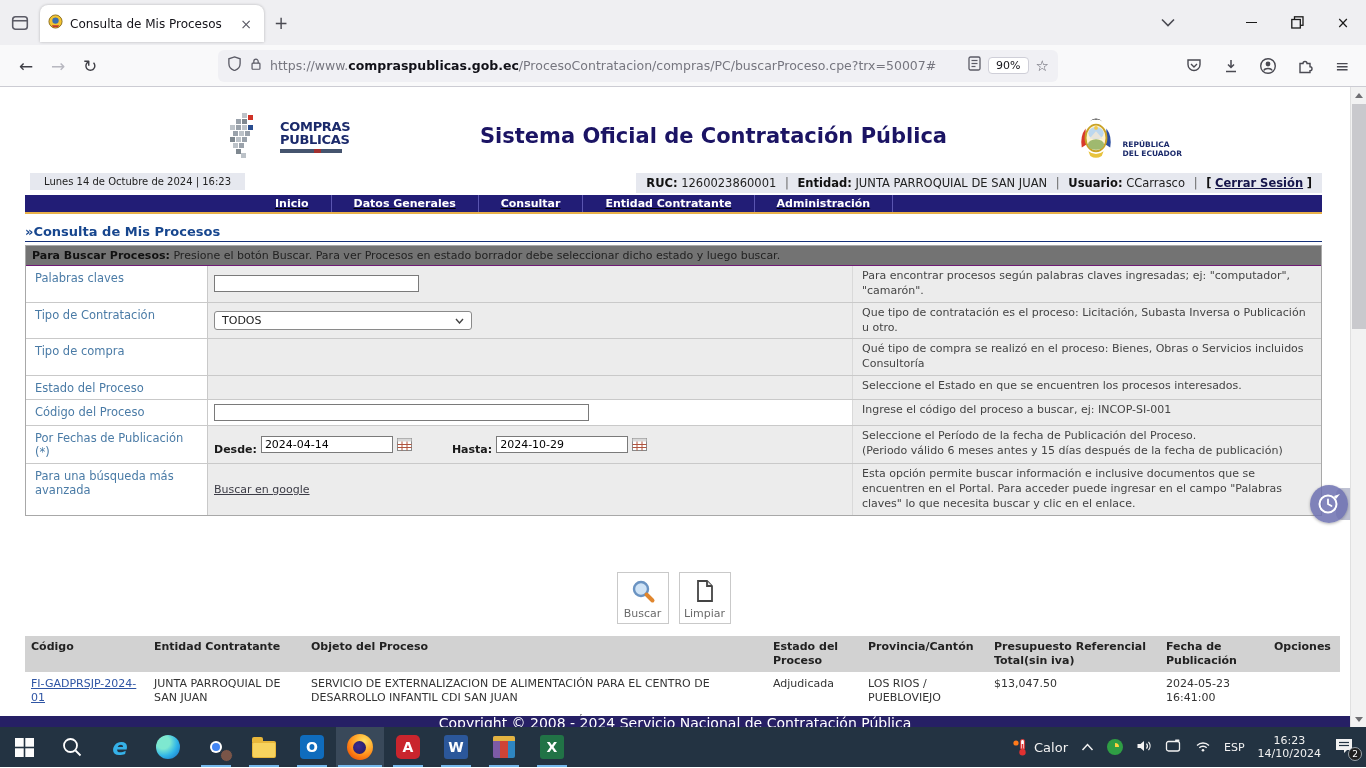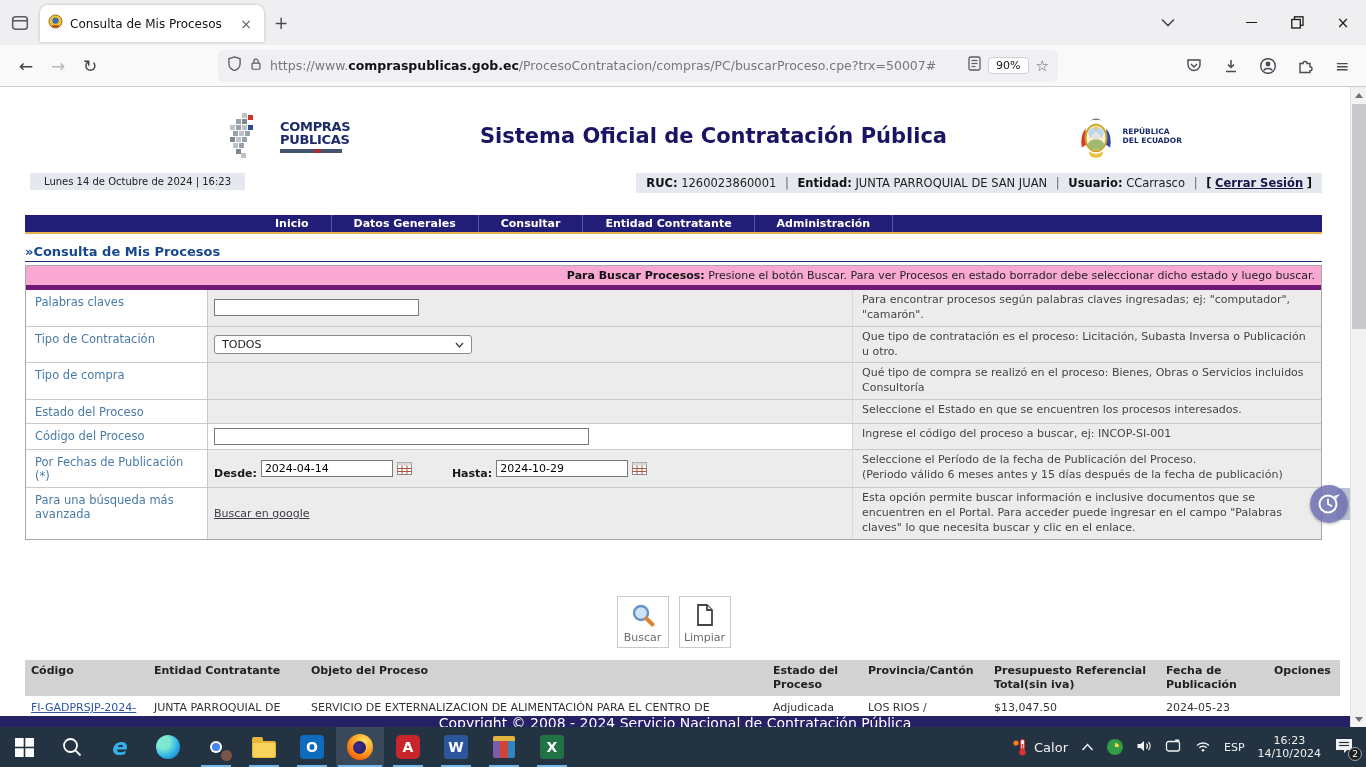--- a/index.html
+++ b/index.html
@@ -35,41 +35,41 @@
   
   .viewport { position:relative; height:640px; background:#fff; overflow:hidden; }
   .content { position:absolute; left:0; top:0; right:16px; bottom:0; padding-left:25px; }
 
   
   .site-header { display:flex; align-items:center; margin-top:20px; height:58px; }
   .logo-block { margin-left:205px; display:flex; align-items:center; gap:24px; }
   .logo-text-l1,.logo-text-l2 { font-size:13px; font-weight:800; color:#1b2a6b; line-height:13px; letter-spacing:-0.3px; }
   .logo-tagline { margin-top:3px; width:62px; height:4px; background:linear-gradient(90deg,#45546e 0 55%,#a03030 55% 66%,#45546e 66%); }
   .site-title { flex:1; text-align:center; font-size:21px; font-weight:bold; color:#1b1464; }
-  .arms-block { margin-right:168px; display:flex; align-items:center; gap:8px; }
+  .arms-block { margin-right:168px; display:flex; align-items:flex-end; gap:8px; }
   .rep-l1,.rep-l2 { font-size:7.5px; font-weight:bold; color:#1b2a6b; line-height:9px; }
 
   
   .infobar { margin-top:8px; display:flex; justify-content:space-between; align-items:flex-start; width:1297px; padding-left:5px; }
   .info-left { background:#e6e8ef; padding:3px 14px; font-size:10px; color:#222; }
   .info-right { background:#e6e8ef; padding:3px 10px; font-size:11.5px; color:#222; white-space:nowrap; }
   .info-right b { color:#111; }
   .sep { color:#666; padding:0 5px; }
   .logout-link { font-weight:bold; text-decoration:underline; color:#15154a; }
 
   
-  .mainnav { margin-top:22px; width:1297px; background:#221d76; border-bottom:2px solid #e8b14a; display:flex; align-items:center; height:19px; padding-left:228px; }
+  .mainnav { margin-top:2px; width:1297px; background:#221d76; border-bottom:2px solid #e8b14a; display:flex; align-items:center; height:19px; padding-left:228px;text-decoration:underline; }
   .mainnav .nav-item { color:#fff; font-size:11px; font-weight:600; padding:0 22px; border-right:1px solid #5a55b0; line-height:17px; }
 
   
   .page-title { margin-top:10px; width:1297px; font-size:13px; font-weight:bold; color:#17468e; padding-bottom:2px; border-bottom:1px solid #17327a; }
 
   
   .sform { margin-top:3px; width:1297px; border:1px solid #a8a8a8; font-size:11px; }
-  .instr-row { background:#f9a8d4; padding:3px 6px; border-bottom:5px solid #701a75; color:#222;text-align:right; }
+  .instr-row { background:#737373; padding:3px 6px; border-bottom:1px solid #701a75; color:#222; }
   .instr-row b { color:#111; }
   .f-row { display:flex; border-bottom:1px solid #c9c9c9; }
   .f-row:last-child { border-bottom:none; }
   .f-label { width:182px; background:#fff; color:#4a7ba6; padding:5px 6px 4px 9px; border-right:1px solid #c9c9c9; font-size:11.5px; }
   .f-ctrl { width:644px; background:#ececec; padding:4px 0 4px 6px; display:flex; align-items:center; }
   .f-ctrl.white { background:#fff; }
   .f-help { flex:1; background:#ececec; padding:3px 9px; color:#444; line-height:1.35; border-left:1px solid #d9d9d9; }
   .txt-input { height:17px; border:1px solid #7a7a7a; background:#fff; font-size:11px; padding:0 3px; font-family:"DejaVu Sans",sans-serif; }
   .w205 { width:205px; } .w375 { width:375px; } .w132 { width:132px; }
   .fake-select { width:258px; height:19px; background:#fff; border:1px solid #8a8a8a; border-radius:3px; display:flex; align-items:center; justify-content:space-between; padding:0 7px; color:#222; }

